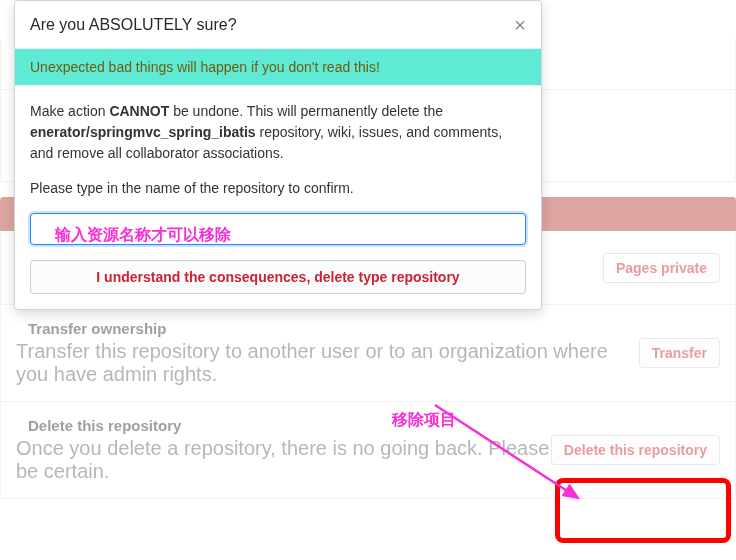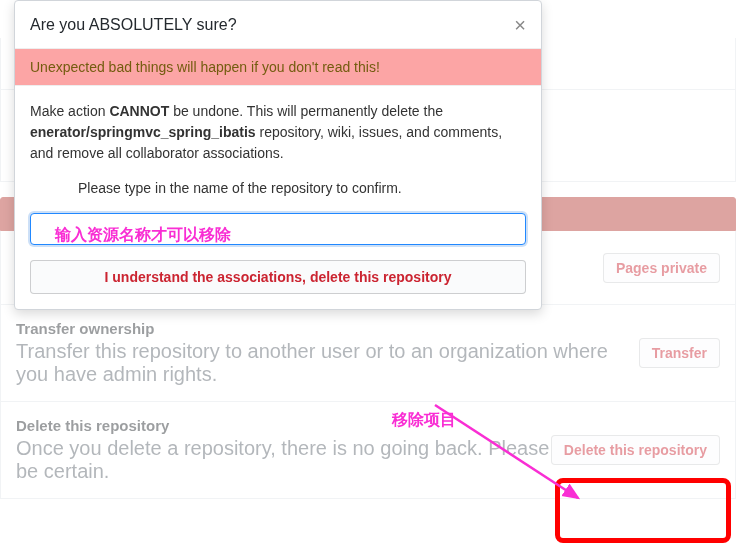--- a/index.html
+++ b/index.html
@@ -10,35 +10,35 @@
   .section-block { border: 1px solid #e1e4e8; border-top: none; padding: 15px; }
   .section-block.first { margin-top: 38px; }
   .section-text { color: #586069; line-height: 1.5; }
   .section-text a { color: #0366d6; text-decoration: none; }
   .section-link { color: #0366d6; text-decoration: none; }
   code { font-family: SFMono-Regular, Consolas, "Liberation Mono", Menlo, monospace; font-size: 12px; background: rgba(27,31,35,0.05); padding: 2px 4px; border-radius: 3px; }
   
   .danger-header { background: #b33630; color: #fff; font-weight: 600; padding: 8px 15px; margin-top: 15px; border-radius: 3px 3px 0 0; font-size: 14px; border: 1px solid #b33630; }
   .danger-row { display: flex; align-items: center; justify-content: space-between; padding: 15px; border: 1px solid #e1e4e8; border-top: none; }
   .danger-left { flex: 1; }
-  .danger-title { font-weight: 600; font-size: 15px; color: #24292e; }
+  .danger-title { font-weight: 600; font-size: 15px; color: #24292e; margin-left: 12px; }
   .danger-desc { color: #586069; margin-top: 3px; font-size: 20px; }
   .danger-desc a { color: #0366d6; text-decoration: none; }
   .danger-btn { background: #fafbfc; border: 1px solid rgba(27,31,35,.2); color: #cb2431; font-weight: 600; padding: 6px 12px; border-radius: 4px; cursor: pointer; font-size: 14px; white-space: nowrap; }
   
   .overlay { position: absolute; inset: 0; background: rgba(255,255,255,0.55); }
   
   .modal { position: absolute; top: 0; left: 14px; width: 528px; background: #fff; border: 1px solid #d1d5da; border-radius: 4px; box-shadow: 0 4px 12px rgba(0,0,0,0.15); }
   .modal-header { display: flex; justify-content: space-between; align-items: center; padding: 14px 15px 13px; }
   .modal-title { font-weight: 400; font-size: 16px; color: #24292e; }
   .modal-close { color: #888; cursor: pointer; font-size: 20px; line-height: 1; }
-  .modal-warn { background: #fca5a5; color: #735c0f; padding: 10px 15px; font-size: 14px; border-top: 1px solid #eee; border-bottom: 1px solid #eee;}
+  .modal-warn { background: #5eead4; color: #735c0f; padding: 10px 15px; font-size: 14px; border-top: 1px solid #eee; border-bottom: 1px solid #eee;}
   .modal-body { padding: 15px; color: #333; line-height: 1.5; font-size: 14px; }
   .modal-body strong { font-weight: 600; text-align: center; }
-  .modal-prompt { margin-top: 14px; margin-left: 48px; }
+  .modal-prompt { margin-top: 14px; }
   .modal-input { width: 100%; padding: 7px 10px; font-size: 14px; border: 1px solid #2188ff; border-radius: 4px; box-shadow: 0 0 0 2px rgba(3,102,214,0.2); outline: none; margin-top: 14px; color:#333; }
   .modal-confirm { width: calc(100% - 30px); margin: 0 15px 15px; padding: 8px 12px; background: #fafbfc; border: 1px solid rgba(27,31,35,.2); color: #cb2431; font-weight: 600; border-radius: 4px; cursor: pointer; font-size: 14px; }
   
   .anno-text { position: absolute; color: #f92ed4; font-size: 16px; font-weight: 600; pointer-events: none; }
   .anno-box { position: absolute; border: 5px solid #ff0000; border-radius: 8px; pointer-events: none; }
   .anno-arrow { position: absolute; pointer-events: none; }
 </style>
 </head>
 <body>
 
@@ -89,21 +89,21 @@
     <div class="modal-close">×</div>
   </div>
   <div class="modal-warn">Unexpected bad things will happen if you don't read this!</div>
   <div class="modal-body">
     <div>
       <span>Make action </span><strong>CANNOT</strong><span> be undone. This will permanently delete the </span><strong>enerator/springmvc_spring_ibatis</strong><span> repository, wiki, issues, and comments, and remove all collaborator associations.</span>
     </div>
     <div class="modal-prompt">Please type in the name of the repository to confirm.</div>
     <input class="modal-input" type="text" value="" style="">
   </div>
-  <button class="modal-confirm">I understand the associations, delete this repository</button>
+  <button class="modal-confirm">I understand the consequences, delete type repository</button>
 </div>
 
 <div class="anno-text" style="top:225px; left:55px;">输入资源名称才可以移除</div>
 <div class="anno-text" style="top:410px; left:392px;">移除项目</div>
 <div class="anno-box" style="top:478px; left:555px; width:176px; height:65px;"></div>
 <svg class="anno-arrow" style="top:390px; left:420px;" width="180" height="130">
   <defs>
     <marker id="ah" markerWidth="8" markerHeight="8" refX="6" refY="3" orient="auto">
       <path d="M0,0 L7,3 L0,6 Z" fill="#f92ed4"></path>
     </marker>

